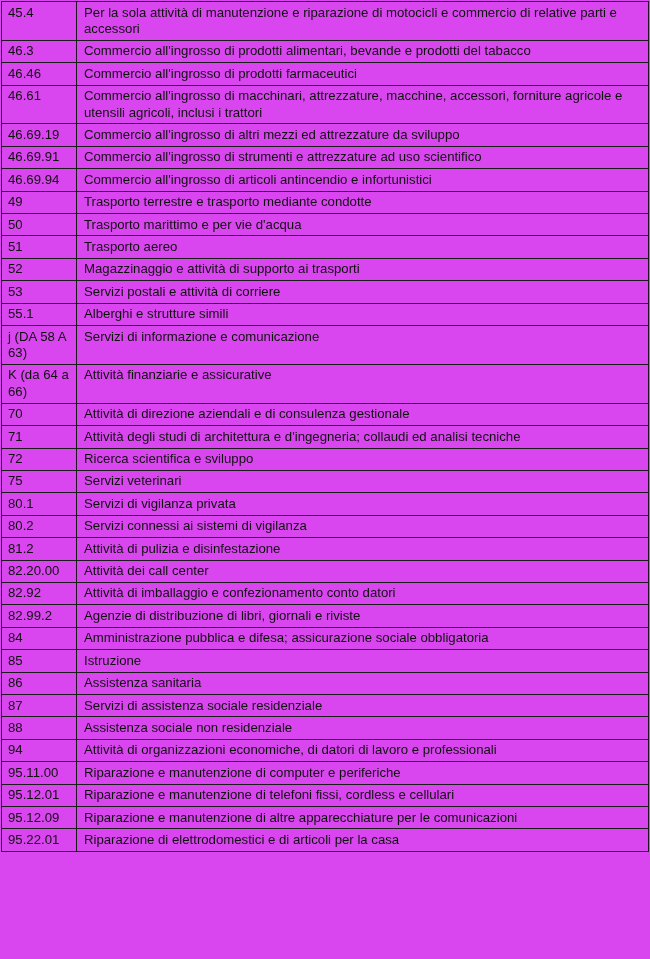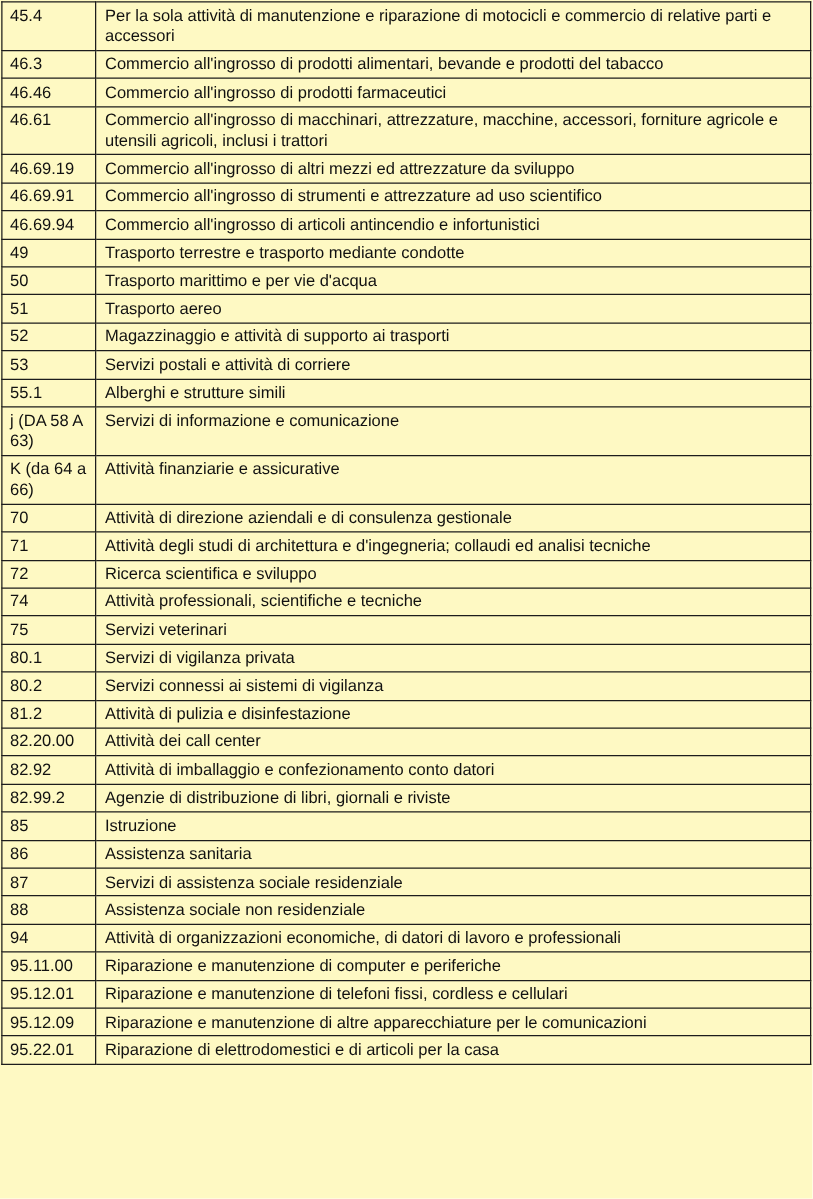--- a/index.html
+++ b/index.html
@@ -8,21 +8,21 @@
     background: #ffffff;
   }
   body {
     font-family: "Liberation Sans", sans-serif;
     color: #111111;
     -webkit-font-smoothing: antialiased;
   }
   .page {
     width: 650px;
     height: 959px;
-    background: #fef9c3;
+    background: #d946ef;
     box-sizing: border-box;
     overflow: hidden;
   }
   table.ateco {
     width: 648px;
     margin: 1px 1px 0 1px;
     border-collapse: collapse;
     table-layout: fixed;
   }
   table.ateco td {
@@ -112,24 +112,20 @@
         </tr>
         <tr>
           <td class="col-code">71</td>
           <td>Attività degli studi di architettura e d'ingegneria; collaudi ed analisi tecniche</td>
         </tr>
         <tr>
           <td class="col-code">72</td>
           <td>Ricerca scientifica e sviluppo</td>
         </tr>
         <tr>
-          <td class="col-code">74</td>
-          <td>Attività professionali, scientifiche e tecniche</td>
-        </tr>
-        <tr>
           <td class="col-code">75</td>
           <td>Servizi veterinari</td>
         </tr>
         <tr>
           <td class="col-code">80.1</td>
           <td>Servizi di vigilanza privata</td>
         </tr>
         <tr>
           <td class="col-code">80.2</td>
           <td>Servizi connessi ai sistemi di vigilanza</td>
@@ -142,20 +138,24 @@
           <td class="col-code">82.20.00</td>
           <td>Attività dei call center</td>
         </tr>
         <tr>
           <td class="col-code">82.92</td>
           <td>Attività di imballaggio e confezionamento conto datori</td>
         </tr>
         <tr>
           <td class="col-code">82.99.2</td>
           <td>Agenzie di distribuzione di libri, giornali e riviste</td>
+        </tr>
+        <tr>
+          <td class="col-code">84</td>
+          <td>Amministrazione pubblica e difesa; assicurazione sociale obbligatoria</td>
         </tr>
         <tr>
           <td class="col-code">85</td>
           <td>Istruzione</td>
         </tr>
         <tr>
           <td class="col-code">86</td>
           <td>Assistenza sanitaria</td>
         </tr>
         <tr>

